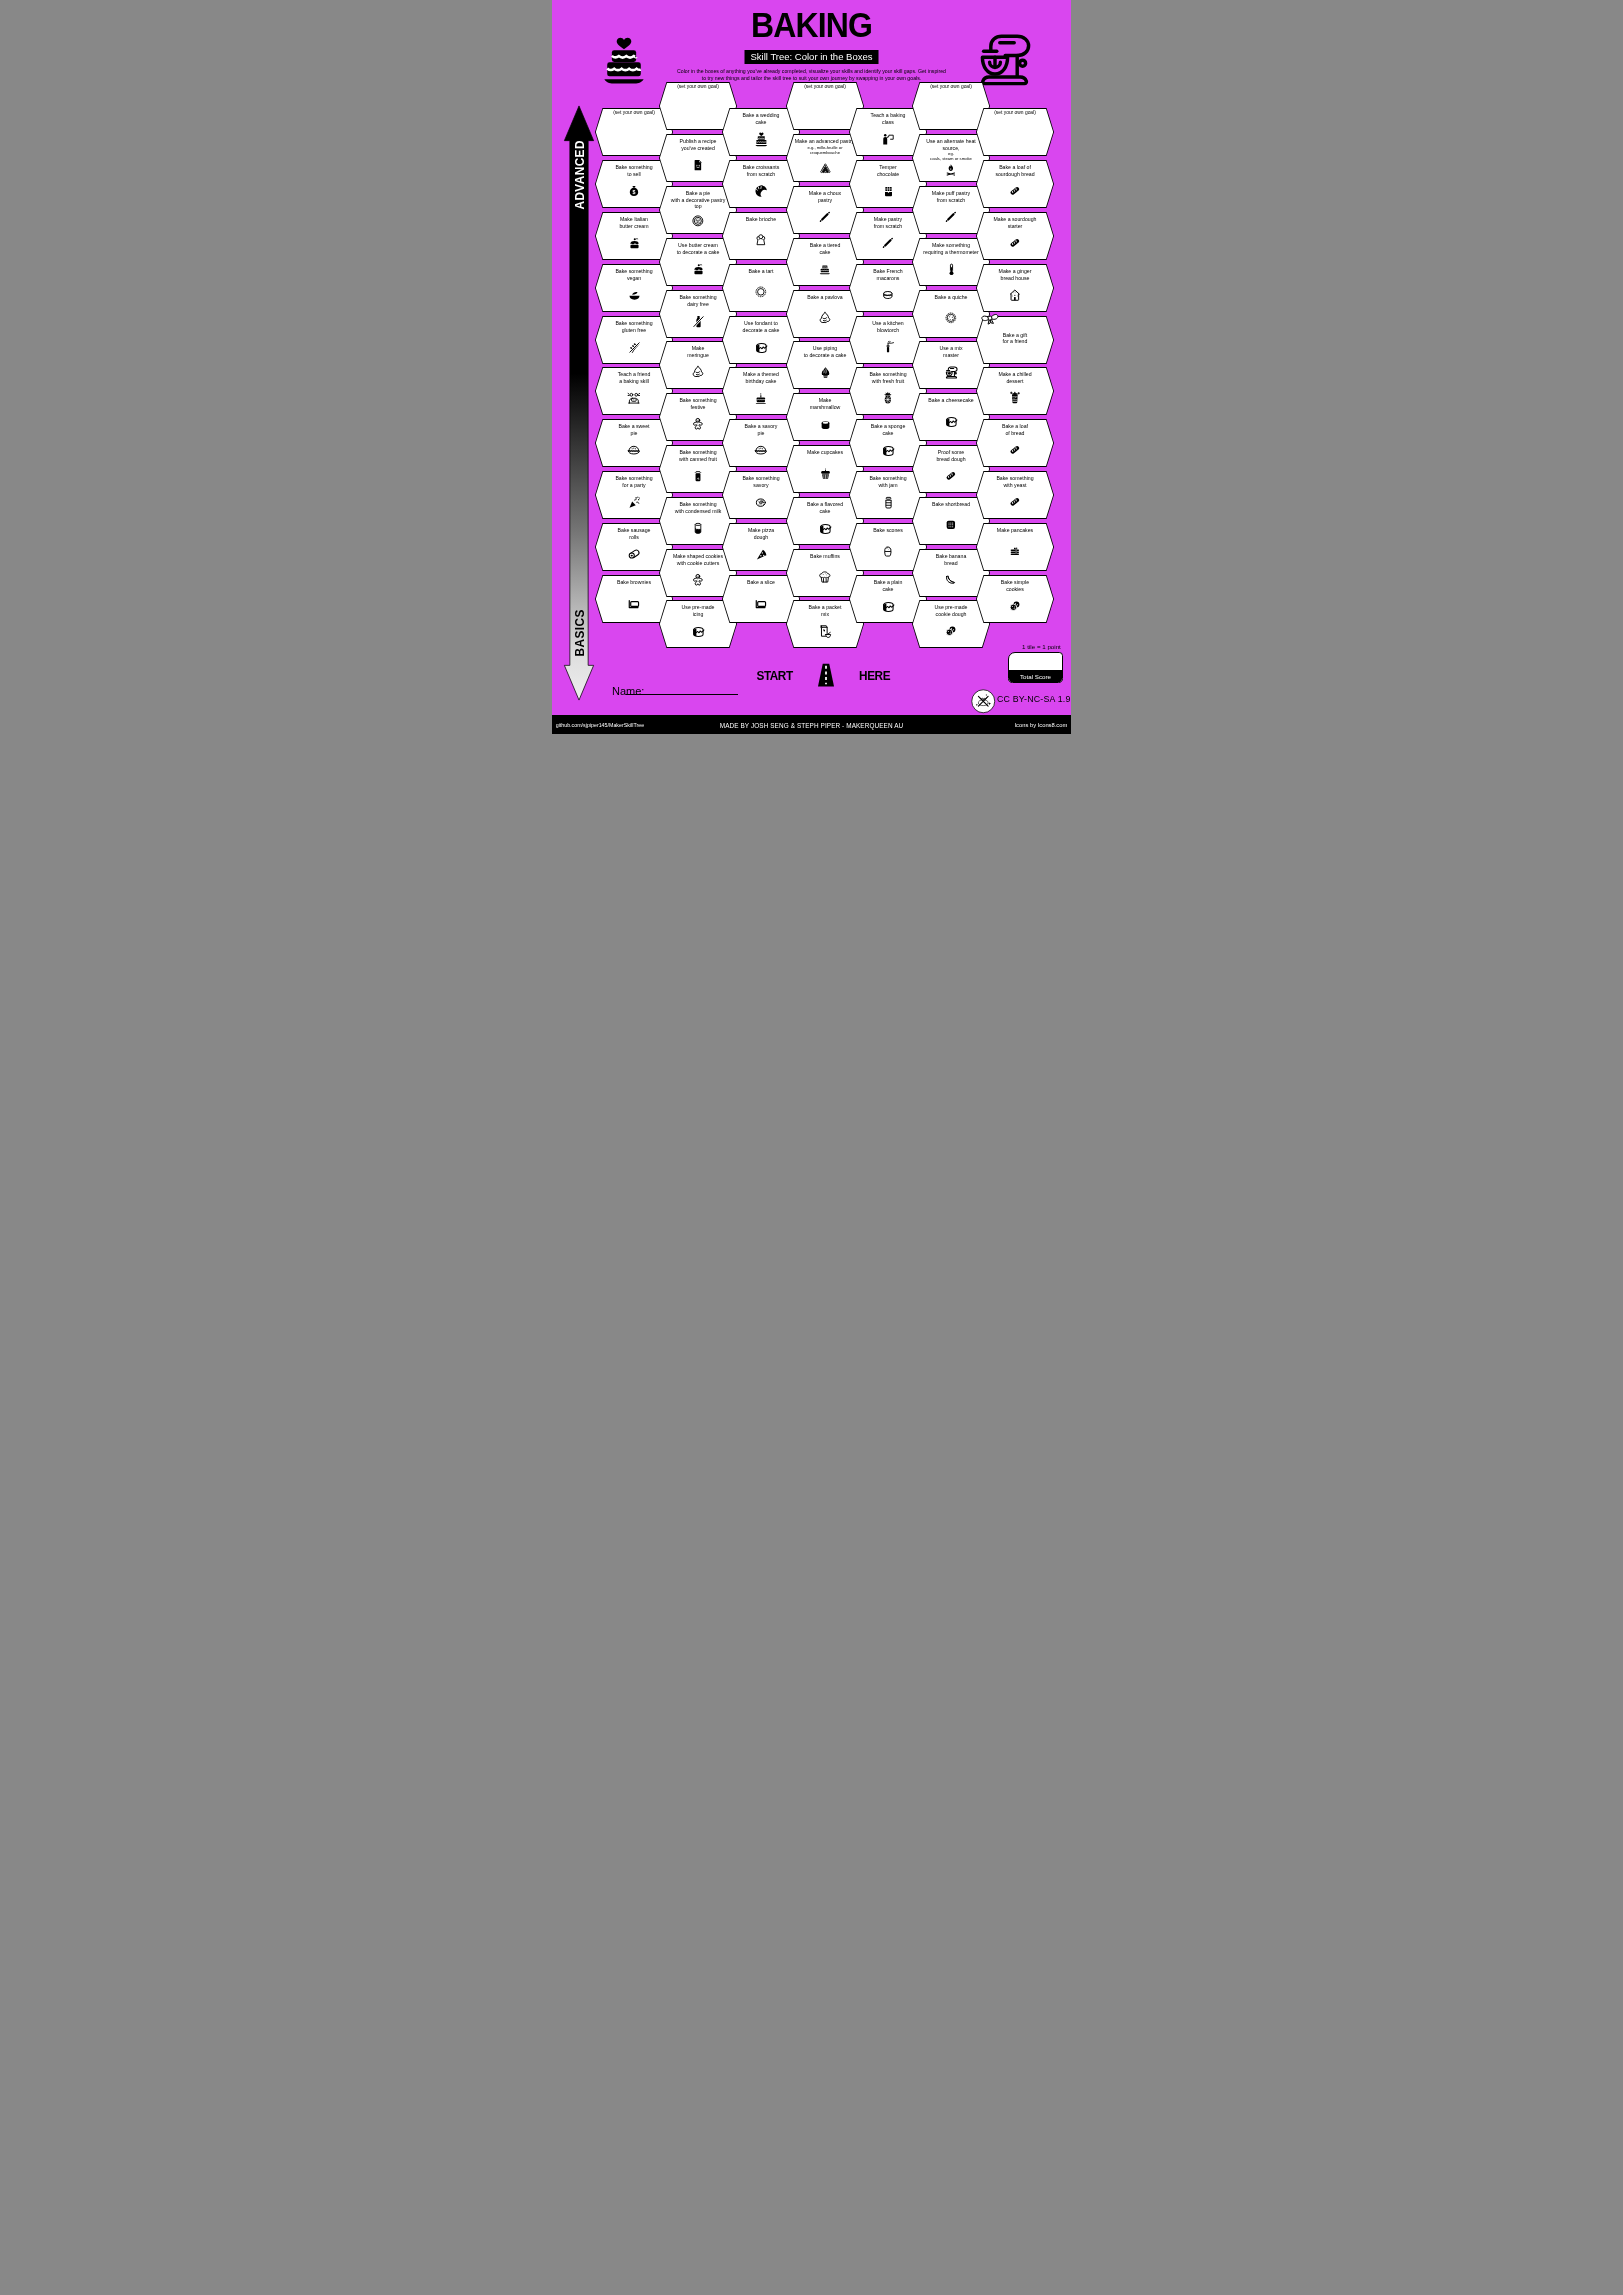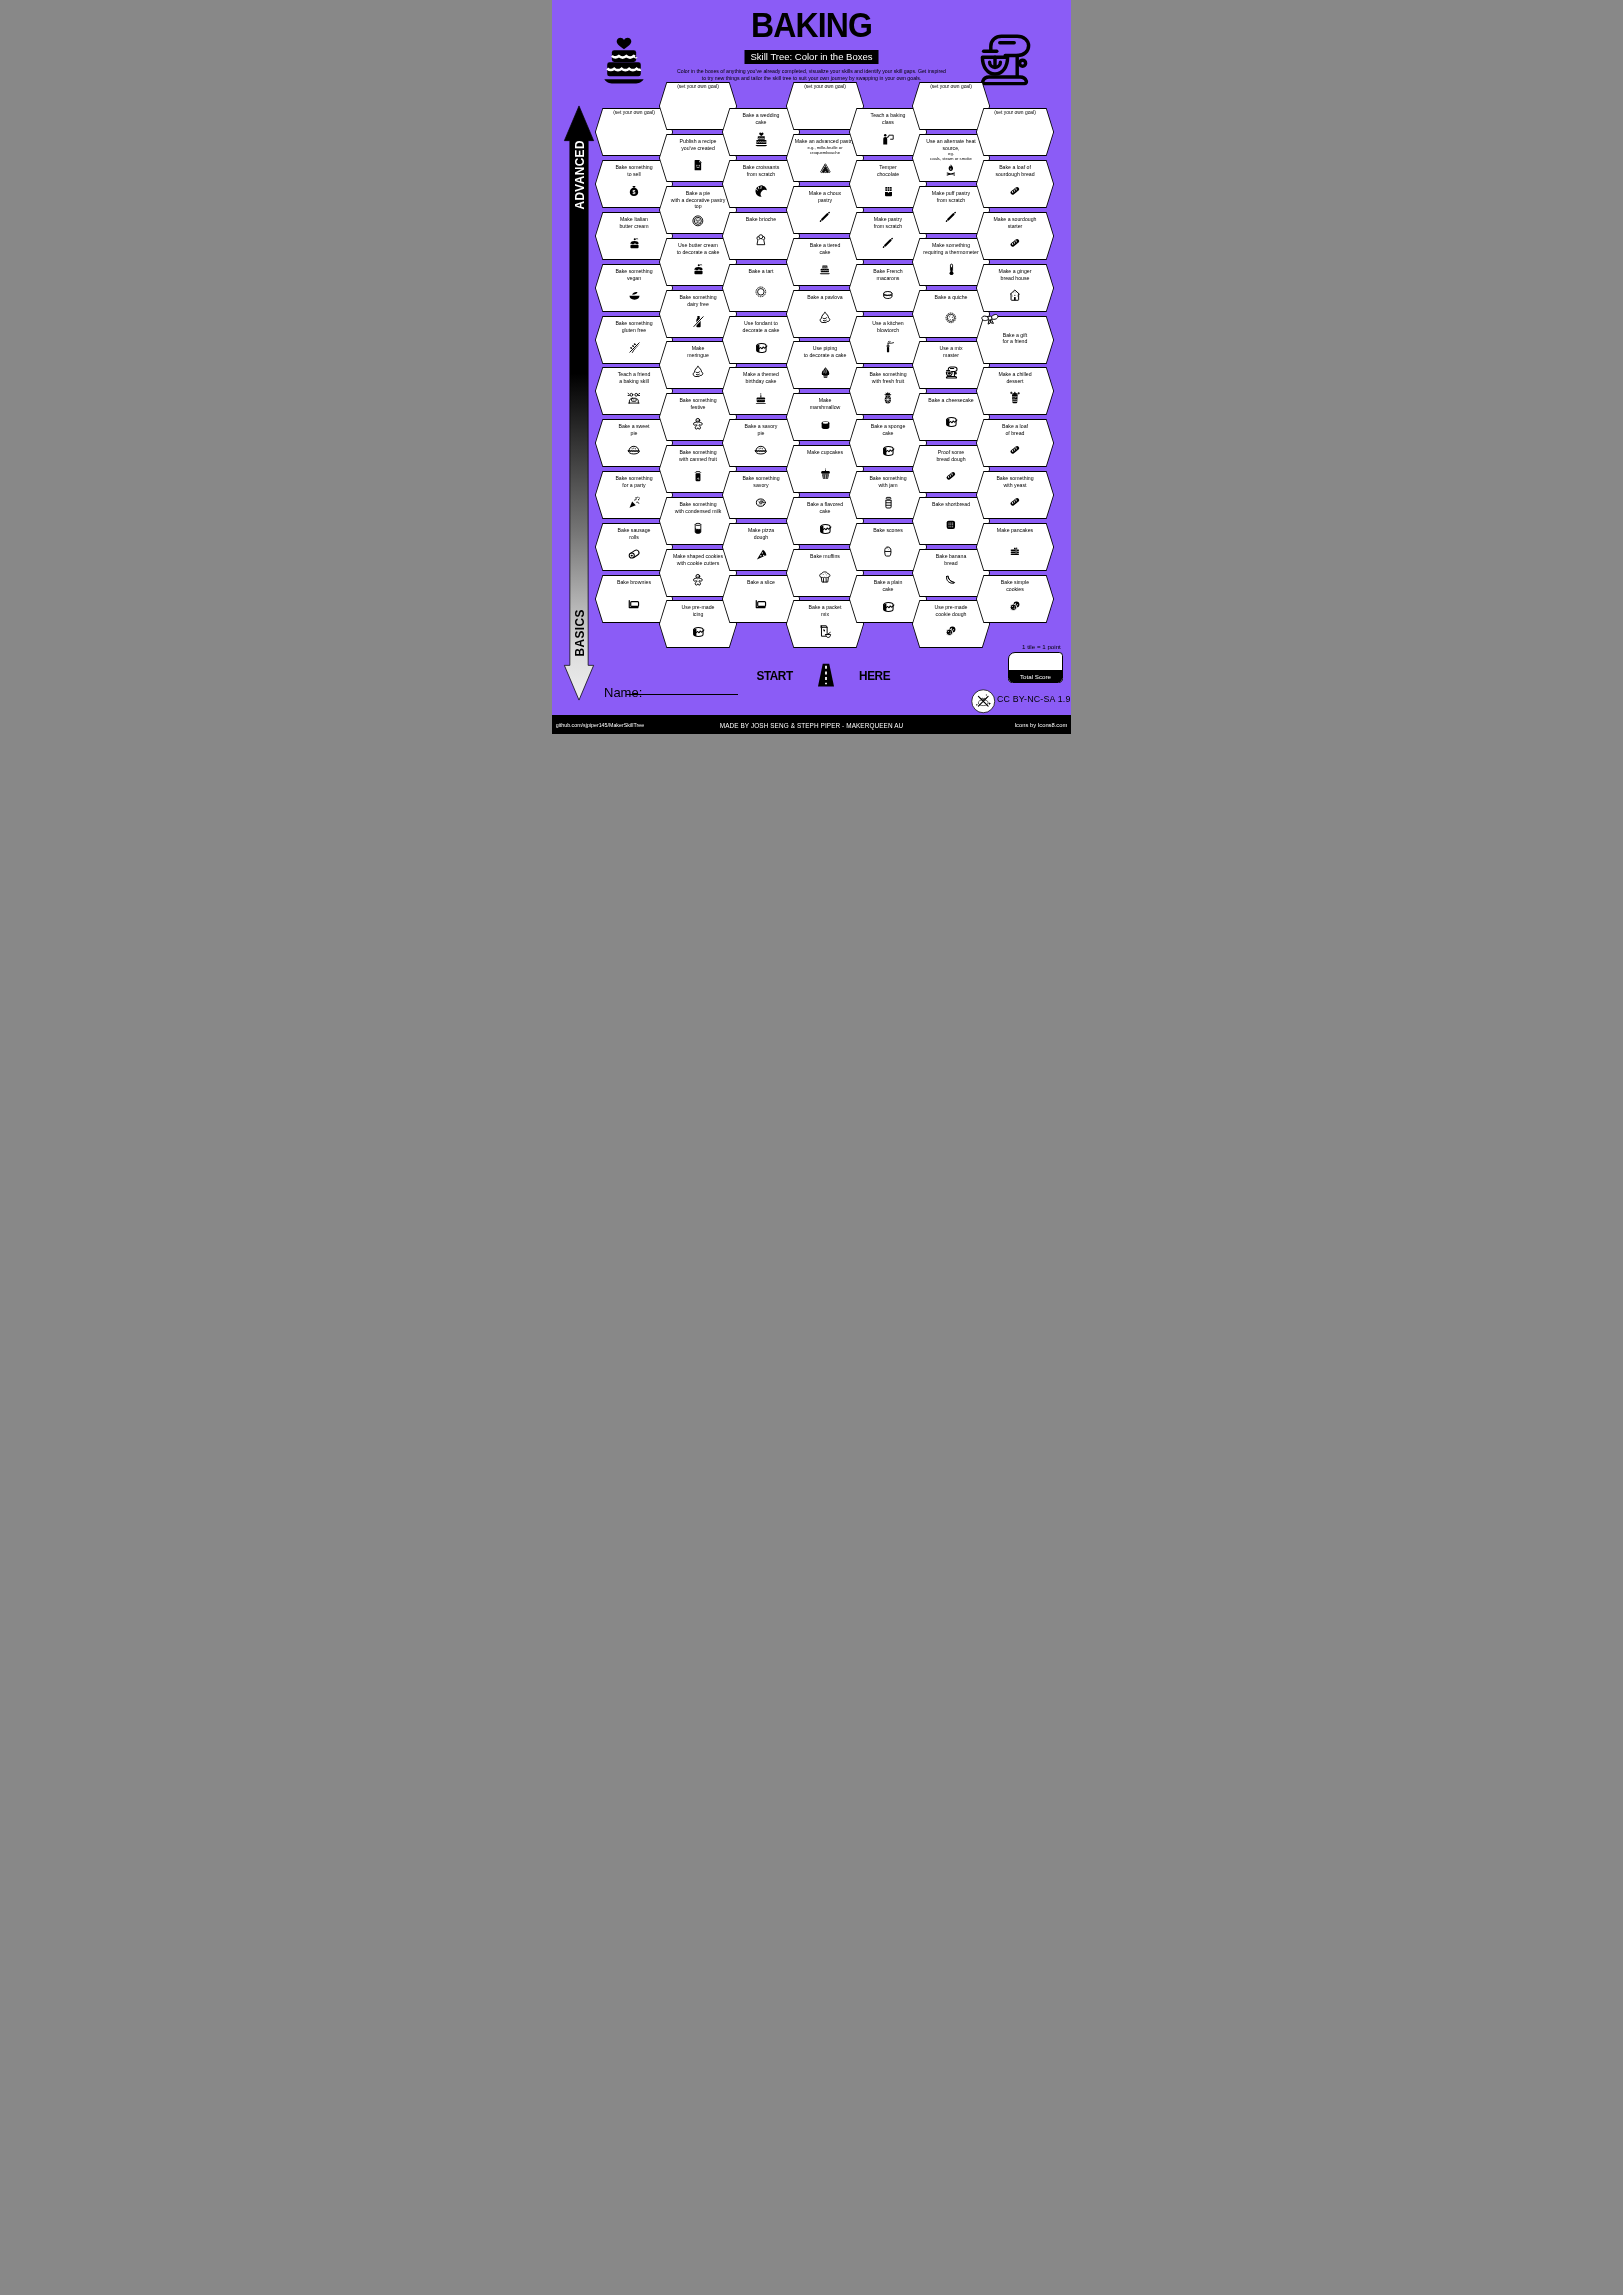--- a/index.html
+++ b/index.html
@@ -1,16 +1,16 @@
 <!DOCTYPE html>
 <html style="font-size:7.4px"><head>
 <meta charset="utf-8">
 <style>
   html,body{margin:0;padding:0;background:#888;}
-  .page{position:relative;width:519px;height:734px;background:#8b5cf6;margin:0 auto;
+  .page{position:relative;width:519px;height:734px;background:#d946ef;margin:0 auto;
         font-family:"Liberation Sans",sans-serif;color:#000;overflow:hidden;}
   
   .title{position:absolute;top:6.5px;left:0;right:0;text-align:center;font-size:32px;
          font-weight:800;letter-spacing:-0.9px;transform:scaleY(1.12);}
   .subtitle{position:absolute;top:50px;left:50%;transform:translateX(-50%);
             background:#000;color:#fff;font-size:9.5px;padding:1.4px 6.5px;white-space:nowrap;}
   .instructions{position:absolute;top:68px;left:107px;width:305px;text-align:center;
                 font-size:5.2px;line-height:1.42;}
   .hdr-cake{position:absolute;left:44px;top:31px;width:56px;height:59px;}
   .hdr-mixer{position:absolute;left:416px;top:23px;width:72px;height:72px;}
@@ -36,21 +36,21 @@
   .hex--goal .hex-content{padding-top:2.3px;}
   .hex--goal .hex-label{font-size:4.9px;}
   .hex--gift .hex-content{padding-top:15.7px;}
   .hex-bow{position:absolute;left:2.8px;top:-7px;width:22px;height:18.5px;transform:rotate(-8deg);}
   
   .start{position:absolute;left:202px;top:659px;width:139px;height:32px;display:flex;
          align-items:center;justify-content:center;gap:18px;}
   .start-word{font-size:13.4px;font-weight:800;transform:scaleX(.88);letter-spacing:-0.5px;}
   .start-road{width:26px;height:30px;}
   
-  .name-label{position:absolute;left:52px;top:685px;font-size:13px;}
+  .name-label{position:absolute;left:60px;top:685px;font-size:11px;}
   .name-line{position:absolute;left:74px;top:684px;width:112px;height:9.7px;
              border-bottom:0.8px solid #000;background:transparent;}
   
   .tile-point{position:absolute;right:10.2px;top:643px;font-size:6.2px;}
   .score-box{position:absolute;left:456px;top:652px;width:53px;height:29px;
              border:0.8px solid #000;border-radius:7px 3.7px 4.6px 4.6px;overflow:hidden;background:#fff;}
   .score-label{position:absolute;left:0;right:0;bottom:0;height:11.6px;background:#000;color:#fff;
                font-size:6.2px;display:flex;align-items:center;justify-content:center;}
   
   .cc-logo{position:absolute;left:419px;top:689px;width:24.5px;height:24.5px;}

